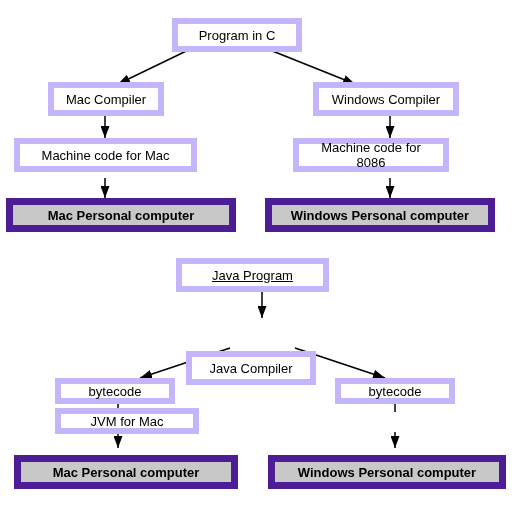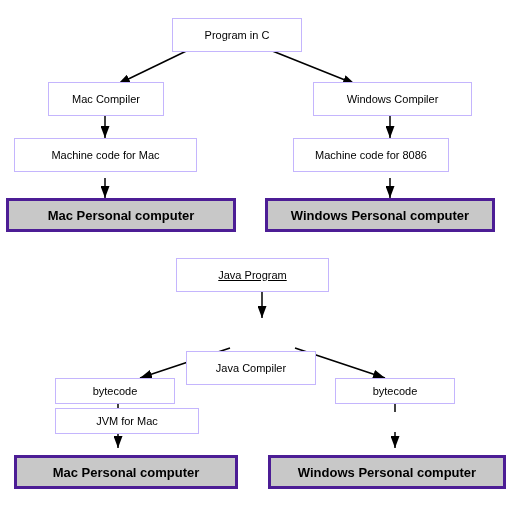--- a/index.html
+++ b/index.html
@@ -23,33 +23,33 @@
     .arrows-svg {
       position: absolute;
       top: 0; left: 0;
       width: 523px;
       height: 506px;
       pointer-events: none;
     }
 
     .box {
       position: absolute;
-      border: 1px solid #c4b5fd;
+      border: 6px solid #c4b5fd;
       background: #fff;
       text-align: center;
       display: flex;
       align-items: center;
       justify-content: center;
       padding: 4px 10px;
-      font-size: 11px;
+      font-size: 13px;
     }
 
     .box-shaded {
       position: absolute;
-      border: 3px solid #4c1d95;
+      border: 7px solid #4c1d95;
       background: #c8c8c8;
       text-align: center;
       display: flex;
       align-items: center;
       justify-content: center;
       padding: 4px 6px;
       font-size: 13px;
       font-weight: bold;
     }
   </style>
@@ -96,21 +96,21 @@
   </svg>
 
   <div class="box" style="left: 172px; top: 18px; width: 130px; height: 34px;">
     <span>Program in C</span>
   </div>
 
   <div class="box" style="left: 48px; top: 82px; width: 116px; height: 34px;">
     <span>Mac Compiler</span>
   </div>
 
-  <div class="box" style="left: 313px; top: 82px; width: 159px; height: 34px;">
+  <div class="box" style="left: 313px; top: 82px; width: 146px; height: 34px;">
     <span>Windows Compiler</span>
   </div>
 
   <div class="box" style="left: 14px; top: 138px; width: 183px; height: 34px;">
     <span>Machine code for Mac</span>
   </div>
 
   <div class="box" style="left: 293px; top: 138px; width: 156px; height: 34px;">
     <span>Machine code for 8086</span>
   </div>

